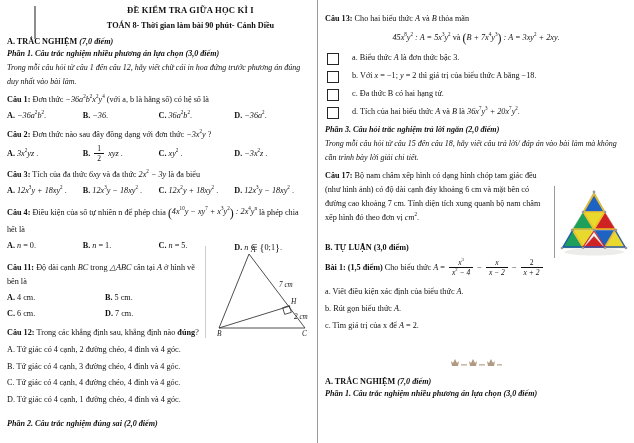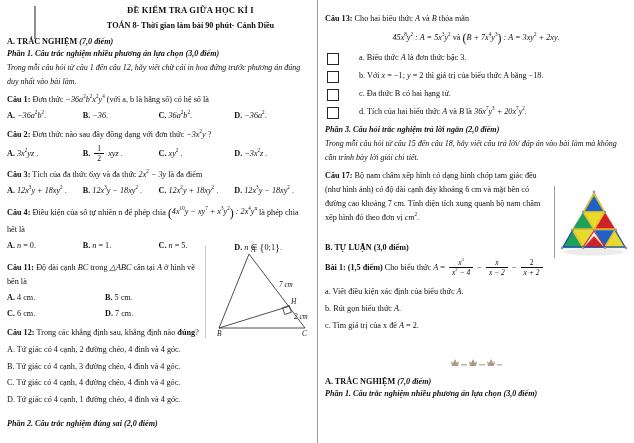--- a/index.html
+++ b/index.html
@@ -37,21 +37,21 @@
   
   .m { font-family:"Liberation Serif", serif; font-style:italic; }
   .m sup { font-style:normal; font-size:.62em; vertical-align:super; line-height:0; }
   .up { font-style:normal; }
   .frac { display:inline-block; vertical-align:middle; text-align:center; font-size:.92em; margin:0 2px; }
   .frac .num { display:block; padding:0 3px; border-bottom:1px solid #111; line-height:1.25; }
   .frac .den { display:block; padding:0 3px; line-height:1.3; }
   .big-paren { font-size:1.45em; font-style:normal; vertical-align:-.18em; }
   .set { font-size:1.25em; font-style:normal; vertical-align:-.08em;}
 
-  .cbrow { display:flex; align-items:flex-start; gap:20px; margin:5px 0 4px 2px; }
+  .cbrow { display:flex; align-items:flex-start; gap:13px; margin:5px 0 4px 2px; }
   .cbox { width:12px; height:12px; border:1px solid #262626; background:#fff; flex:0 0 12px; margin-top:1px; }
   .cbtxt { font-size:8.2px; line-height:1.55; }
 
   
   .fig-tri { position:absolute; right:4px; top:246px; width:108px; height:92px; }
   .fig-magnet { position:absolute; right:2px; top:186px; width:76px; height:74px; }
   .magnet-sep { position:absolute; right:79px; top:186px; width:1px; height:72px; background:#9a9a9a; }
 
   .answers-orn { text-align:center; margin-top:20px; line-height:1; }
   .ans-title { text-align:center; font-weight:bold; font-size:9px; margin-top:4px; letter-spacing:.2px; }
@@ -97,21 +97,21 @@
       <div><b>A.</b> <span class="m">3x<sup>2</sup>yz</span> .</div>
       <div><b>B.</b>
         <span class="frac"><span class="num">1</span><span class="den">2</span></span>
         <span class="m">xyz</span> .</div>
       <div><b>C.</b> <span class="m">xy<sup>2</sup></span> .</div>
       <div><b>D.</b> <span class="m">−3x<sup>2</sup>z</span> .</div>
     </div>
 
     <div class="q">
       <b>Câu 3:</b>
-      <span class="up"> Tích của đa thức </span><span class="m">6xy</span><span class="up"> và đa thức </span><span class="m">2x<sup>2</sup> − 3y</span><span class="up"> là đa điểm</span>
+      <span class="up"> Tích của đa thức </span><span class="m">6xy</span><span class="up"> và đa thức </span><span class="m">2x<sup>2</sup> − 3y</span><span class="up"> là đa biểu</span>
     </div>
     <div class="opts">
       <div><b>A.</b> <span class="m">12x<sup>3</sup>y + 18xy<sup>2</sup></span> .</div>
       <div><b>B.</b> <span class="m">12x<sup>3</sup>y − 18xy<sup>2</sup></span> .</div>
       <div><b>C.</b> <span class="m">12x<sup>2</sup>y + 18xy<sup>2</sup></span> .</div>
       <div><b>D.</b> <span class="m">12x<sup>3</sup>y − 18xy<sup>2</sup></span> .</div>
     </div>
 
     <div class="q">
       <b>Câu 4:</b>

